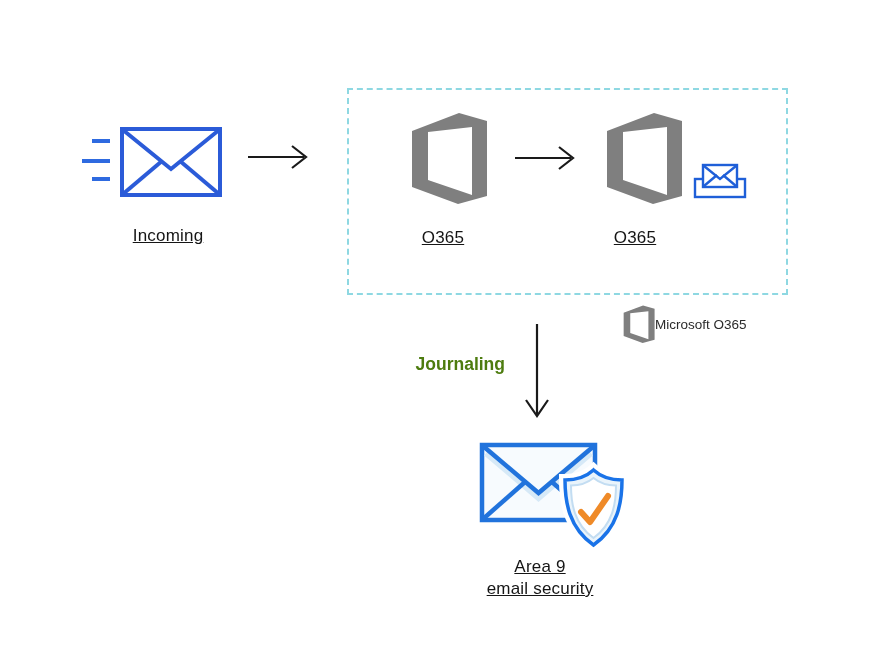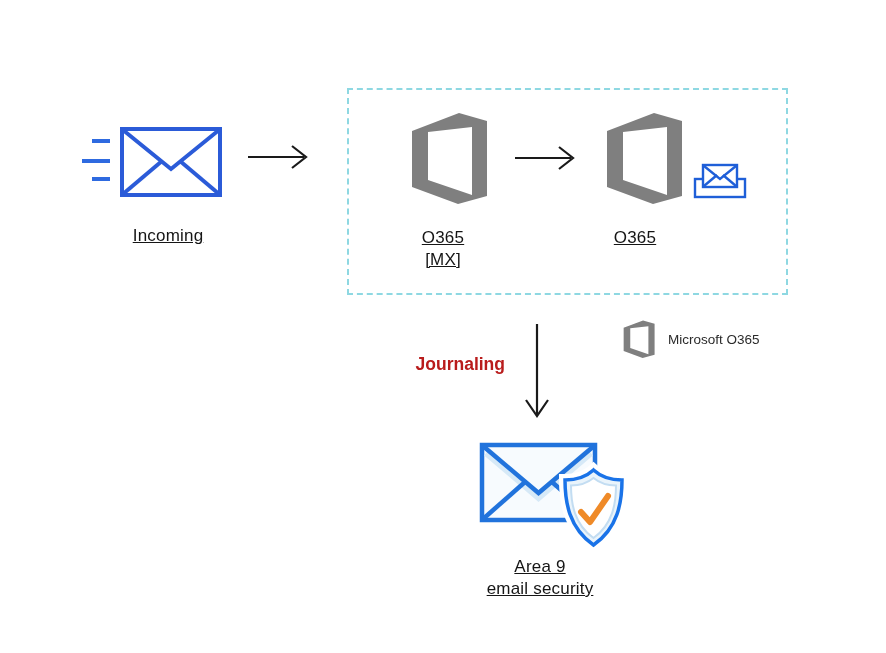--- a/index.html
+++ b/index.html
@@ -9,25 +9,25 @@
   }
   .abs{position:absolute;}
   .node-label{
     text-align:center;font-size:17px;line-height:22px;color:#151515;letter-spacing:0.2px;
   }
   .node-label span{display:block;text-decoration:underline;}
   .dashed-box{
     left:347px;top:88px;width:437px;height:203px;
     border:2px dashed #8ed8e2;background:transparent;
   }
-  .legend{left:622px;top:320px;display:flex;align-items:center;gap:13px;}
+  .legend{left:622px;top:305px;display:flex;align-items:center;}
   .legend-text{font-size:13.5px;color:#2b2b2b;}
   .journaling{
     left:385px;top:354px;width:120px;text-align:right;
-    font-size:17.5px;font-weight:600;color:#b91c1c;
+    font-size:17.5px;font-weight:600;color:#4d7c0f;
   }
   svg{display:block;}
 </style>
 </head>
 <body>
 
 <div class="canvas">
 
   <svg class="abs" style="left:78px;top:123px;" width="148" height="78" viewBox="0 0 148 78">
     <g stroke="#2e6ae0" stroke-width="4">
@@ -51,21 +51,20 @@
     <polyline points="47,3 61,14 47,25"></polyline>
   </svg>
 
   <div class="abs dashed-box"></div>
 
   <svg class="abs" style="left:408px;top:112px;" width="80" height="92" viewBox="0 0 80 92">
     <path fill="#7f7f7f" fill-rule="evenodd" d="M51,1 L79,9 L79,84 L50,92 L4,75 L4,19 Z M20,20 L20,68 L64,83 L64,15 Z"></path>
   </svg>
   <div class="abs node-label" style="left:383px;top:227px;width:120px;">
     <span>O365</span>
-    <span>[MX]</span>
   </div>
 
   <svg class="abs" style="left:512px;top:144px;" width="70" height="28" viewBox="0 0 70 28" fill="none" stroke="#1a1a1a" stroke-width="2.2">
     <line x1="3" y1="14" x2="59" y2="14"></line>
     <polyline points="47,3 61,14 47,25"></polyline>
   </svg>
 
   <svg class="abs" style="left:603px;top:112px;" width="80" height="92" viewBox="0 0 80 92">
     <path fill="#7f7f7f" fill-rule="evenodd" d="M51,1 L79,9 L79,84 L50,92 L4,75 L4,19 Z M20,20 L20,68 L64,83 L64,15 Z"></path>
   </svg>

